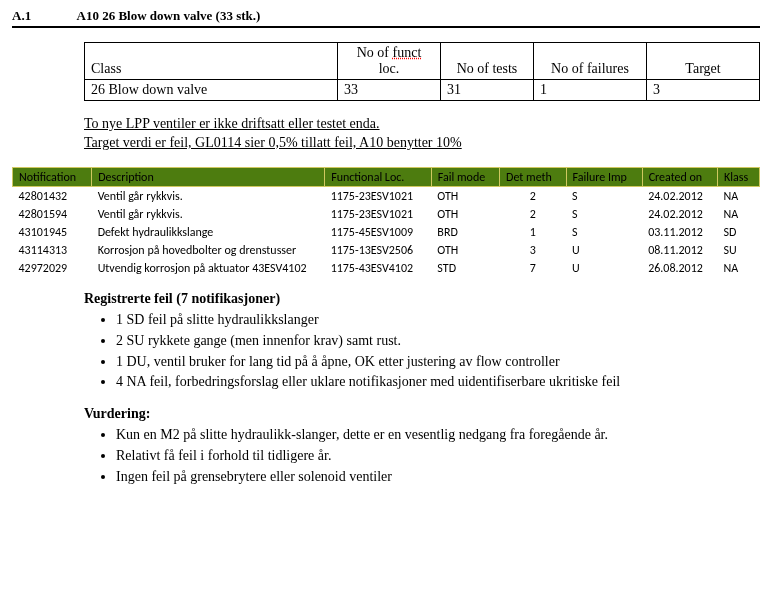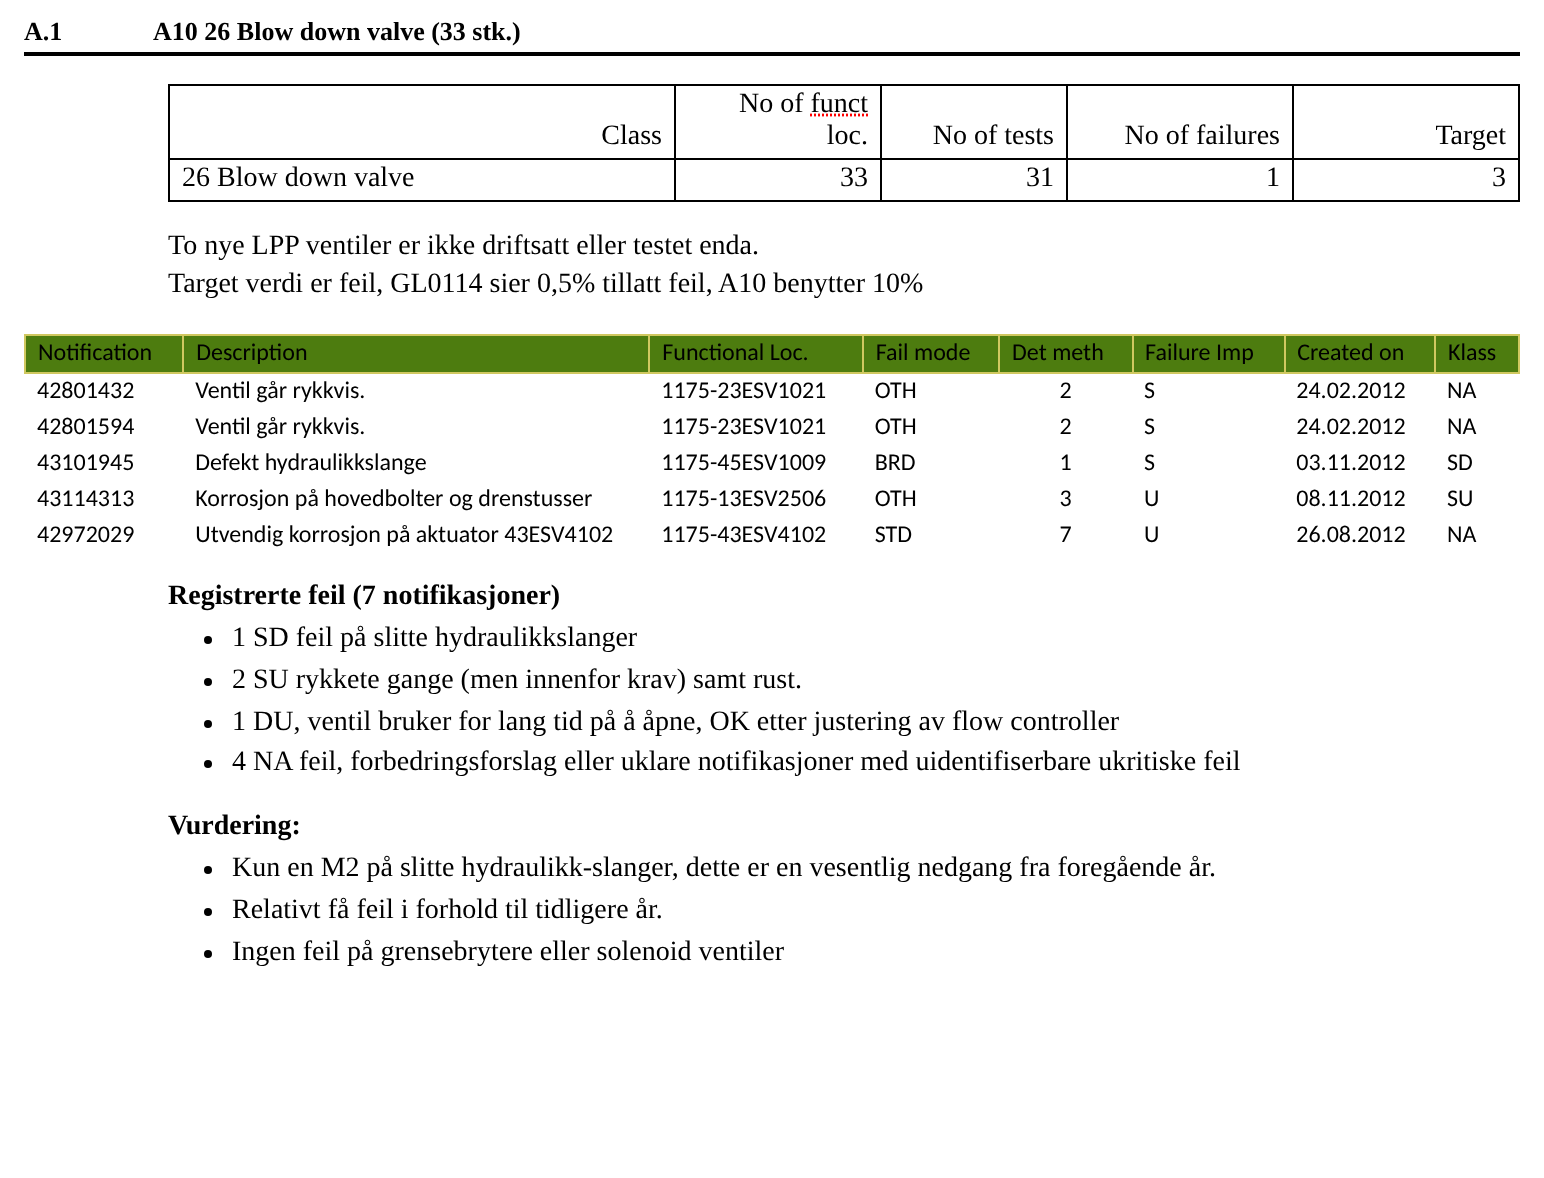--- a/index.html
+++ b/index.html
@@ -24,24 +24,24 @@
     border-collapse: collapse;
     font-family: "Times New Roman", serif;
     font-size: 14px;
     margin-bottom: 14px;
   }
   table.summary th, table.summary td {
     border: 1px solid #000;
     padding: 2px 6px;
   }
   table.summary th { font-weight: normal; }
-  table.summary th.right, table.summary td.right { text-align: right; }
+  table.summary th.right, table.summary td.right { }
   table.summary th.left, table.summary td.left { text-align: left; }
   .funct-underline { text-decoration: underline dotted red; text-decoration-skip-ink: none; }
-  .paragraph { margin: 6px 0 14px 72px; line-height: 1.35; }
+  .paragraph { margin: 6px 0 14px 72px; line-height: 1.35; text-decoration: underline; }
   table.data {
     border-collapse: collapse;
     font-family: Calibri, Arial, sans-serif;
     font-size: 12px;
     width: 100%;
     margin-bottom: 14px;
   }
   table.data th {
     background: #4d7c0f;
     border: 1px solid #d0c860;
@@ -64,21 +64,21 @@
 
 <div class="heading-row">
   <span class="sec-num">A.1</span>
   <span>A10 26 Blow down valve (33 stk.)</span>
 </div>
 
 <div class="indent">
 <table class="summary">
   <tbody>
         <tr>
-    <th class="left" style="width:240px; vertical-align:bottom;text-align:right;">Class</th>
+    <th class="left" style="width:240px; vertical-align:bottom;">Class</th>
     <th class="right" style="width:90px;">
       <span>No of </span><span class="funct-underline">funct</span><br>
       <span>loc.</span>
     </th>
     <th class="right" style="width:80px; vertical-align:bottom;">No of tests</th>
     <th class="right" style="width:100px; vertical-align:bottom;">No of failures</th>
     <th class="right" style="width:100px; vertical-align:bottom;">Target</th>
   </tr>
   <tr>
     <td class="left">26 Blow down valve</td>

